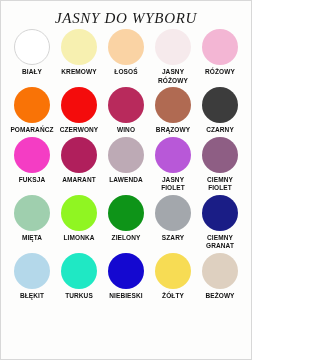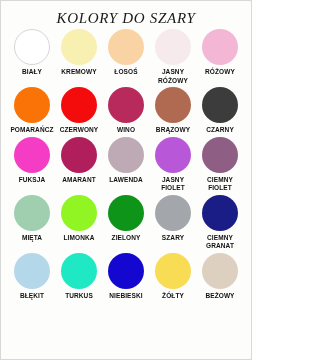--- a/index.html
+++ b/index.html
@@ -76,21 +76,21 @@
     line-height: 8.5px;
     white-space: pre-line;
     width: 47px;
   }
 </style>
 </head>
 <body>
 
 <div id="swatch-page">
 
-  <div id="page-title">KOLORY DO SZARY</div>
+  <div id="page-title">JASNY DO WYBORU</div>
 
   <div id="palette-grid">
       <div class="color-row">
         <div class="swatch-cell">
           <span class="swatch-dot bordered" style="background: rgb(255, 255, 255);"></span>
           <span class="swatch-label">BIAŁY</span>
         </div>
         <div class="swatch-cell">
           <span class="swatch-dot" style="background: rgb(247, 240, 176);"></span>
           <span class="swatch-label">KREMOWY</span>

